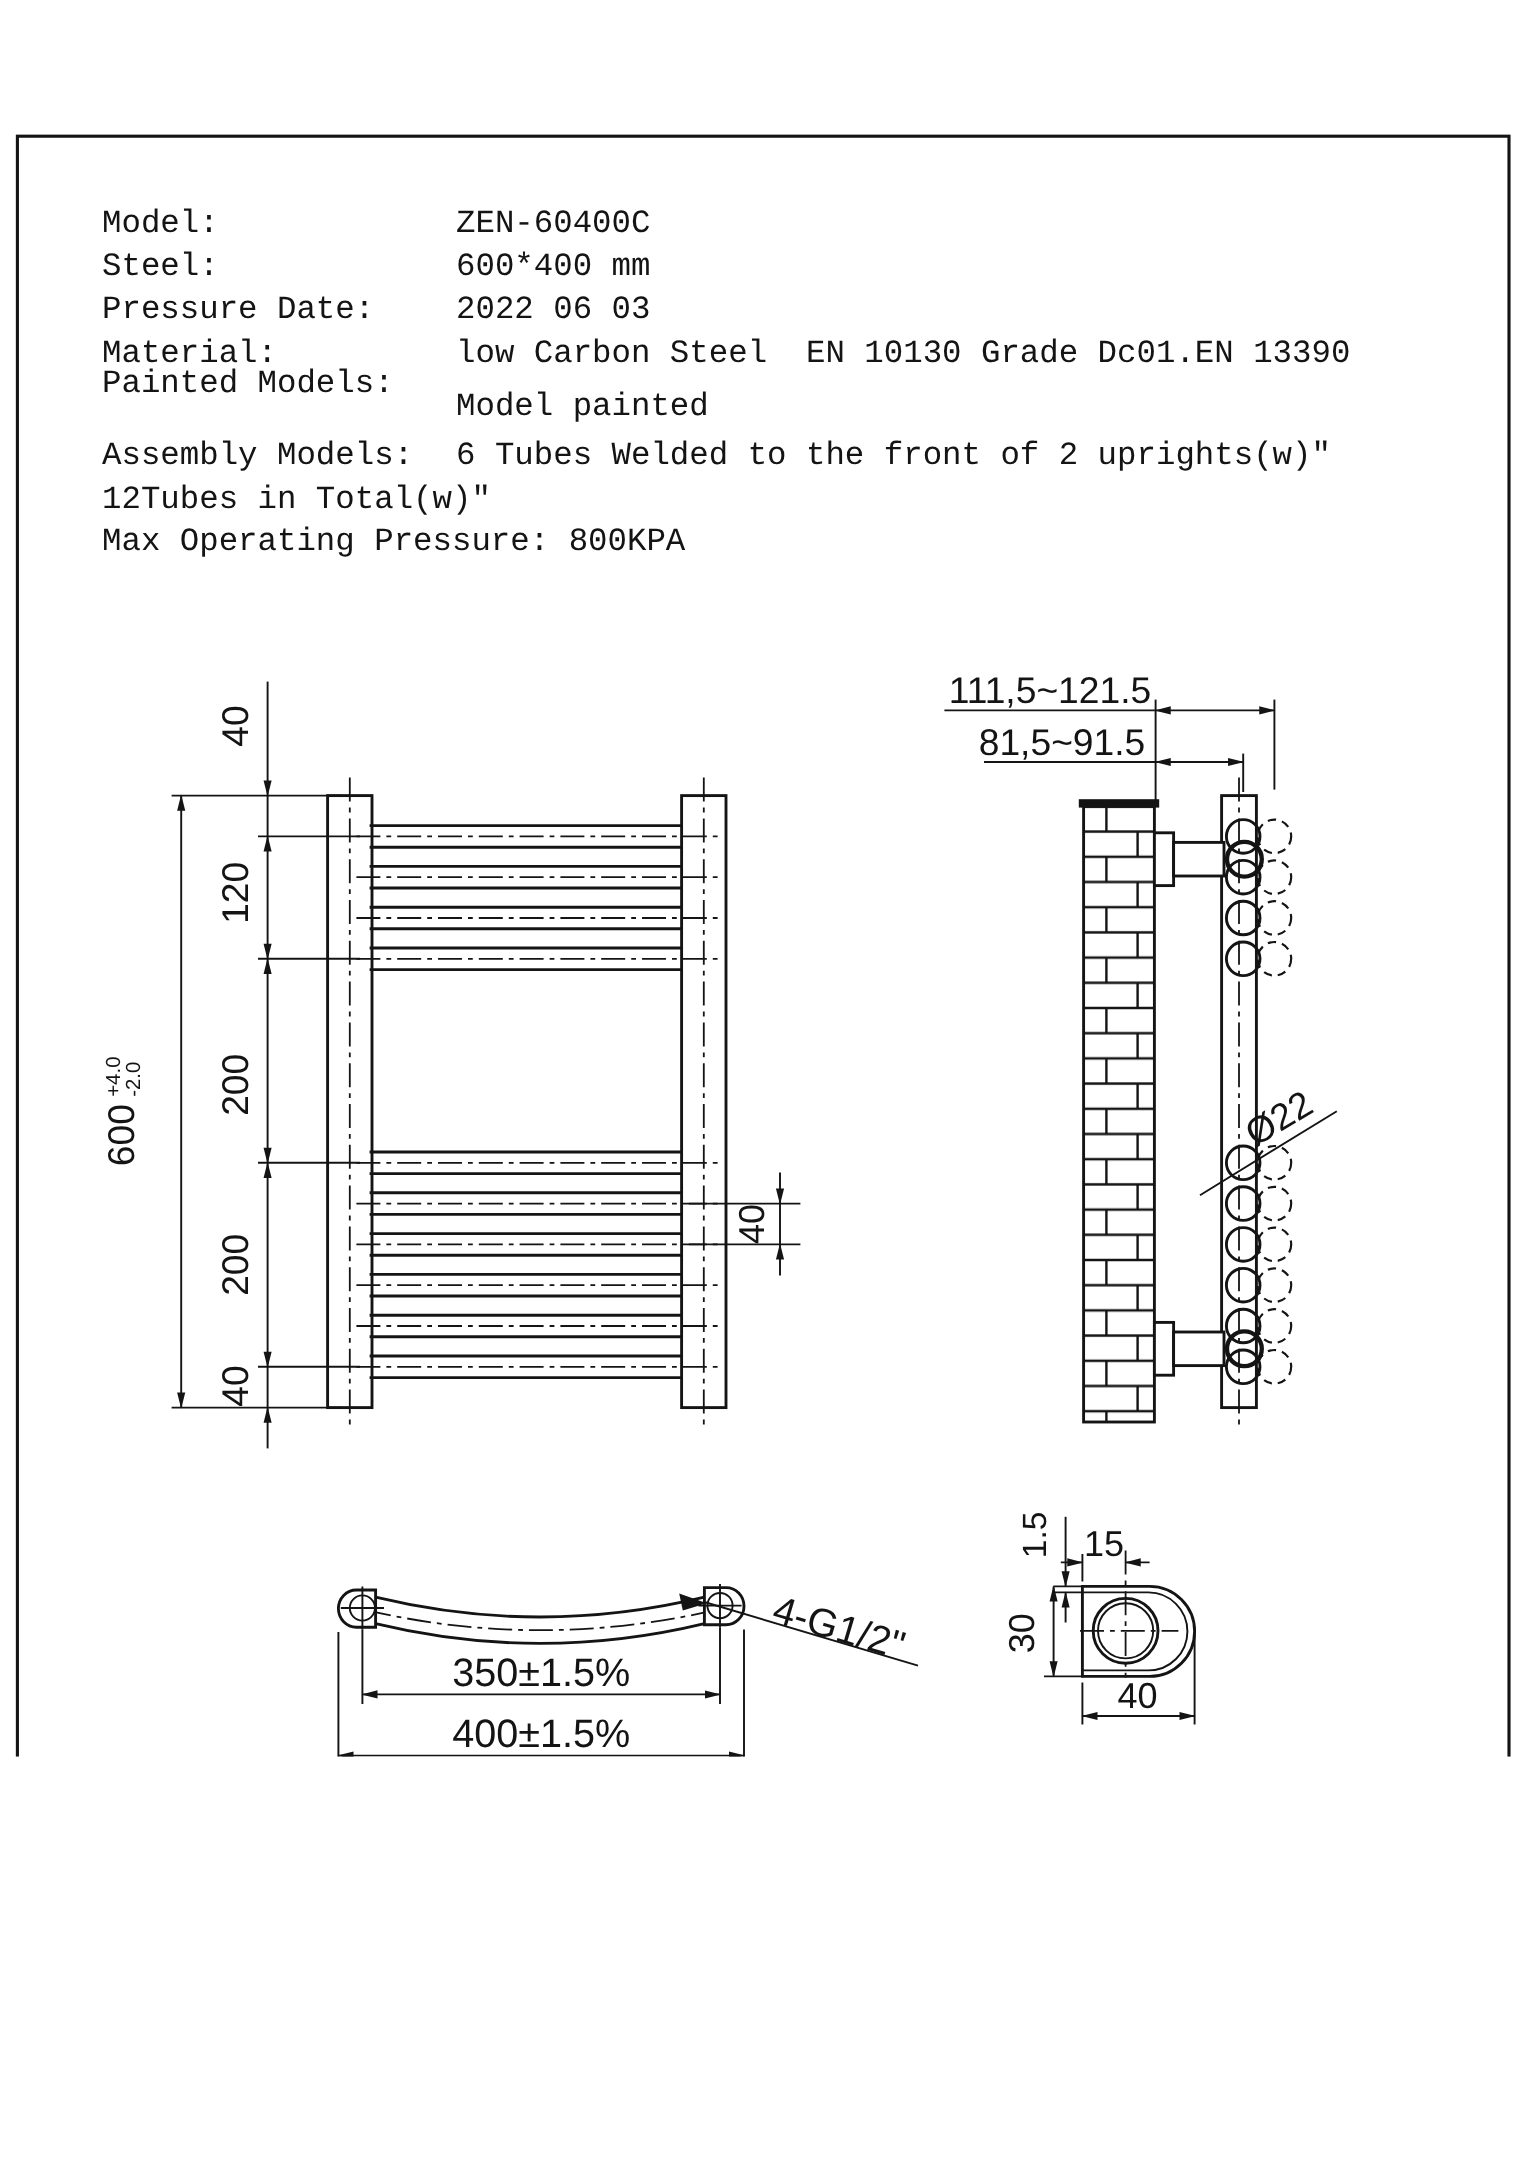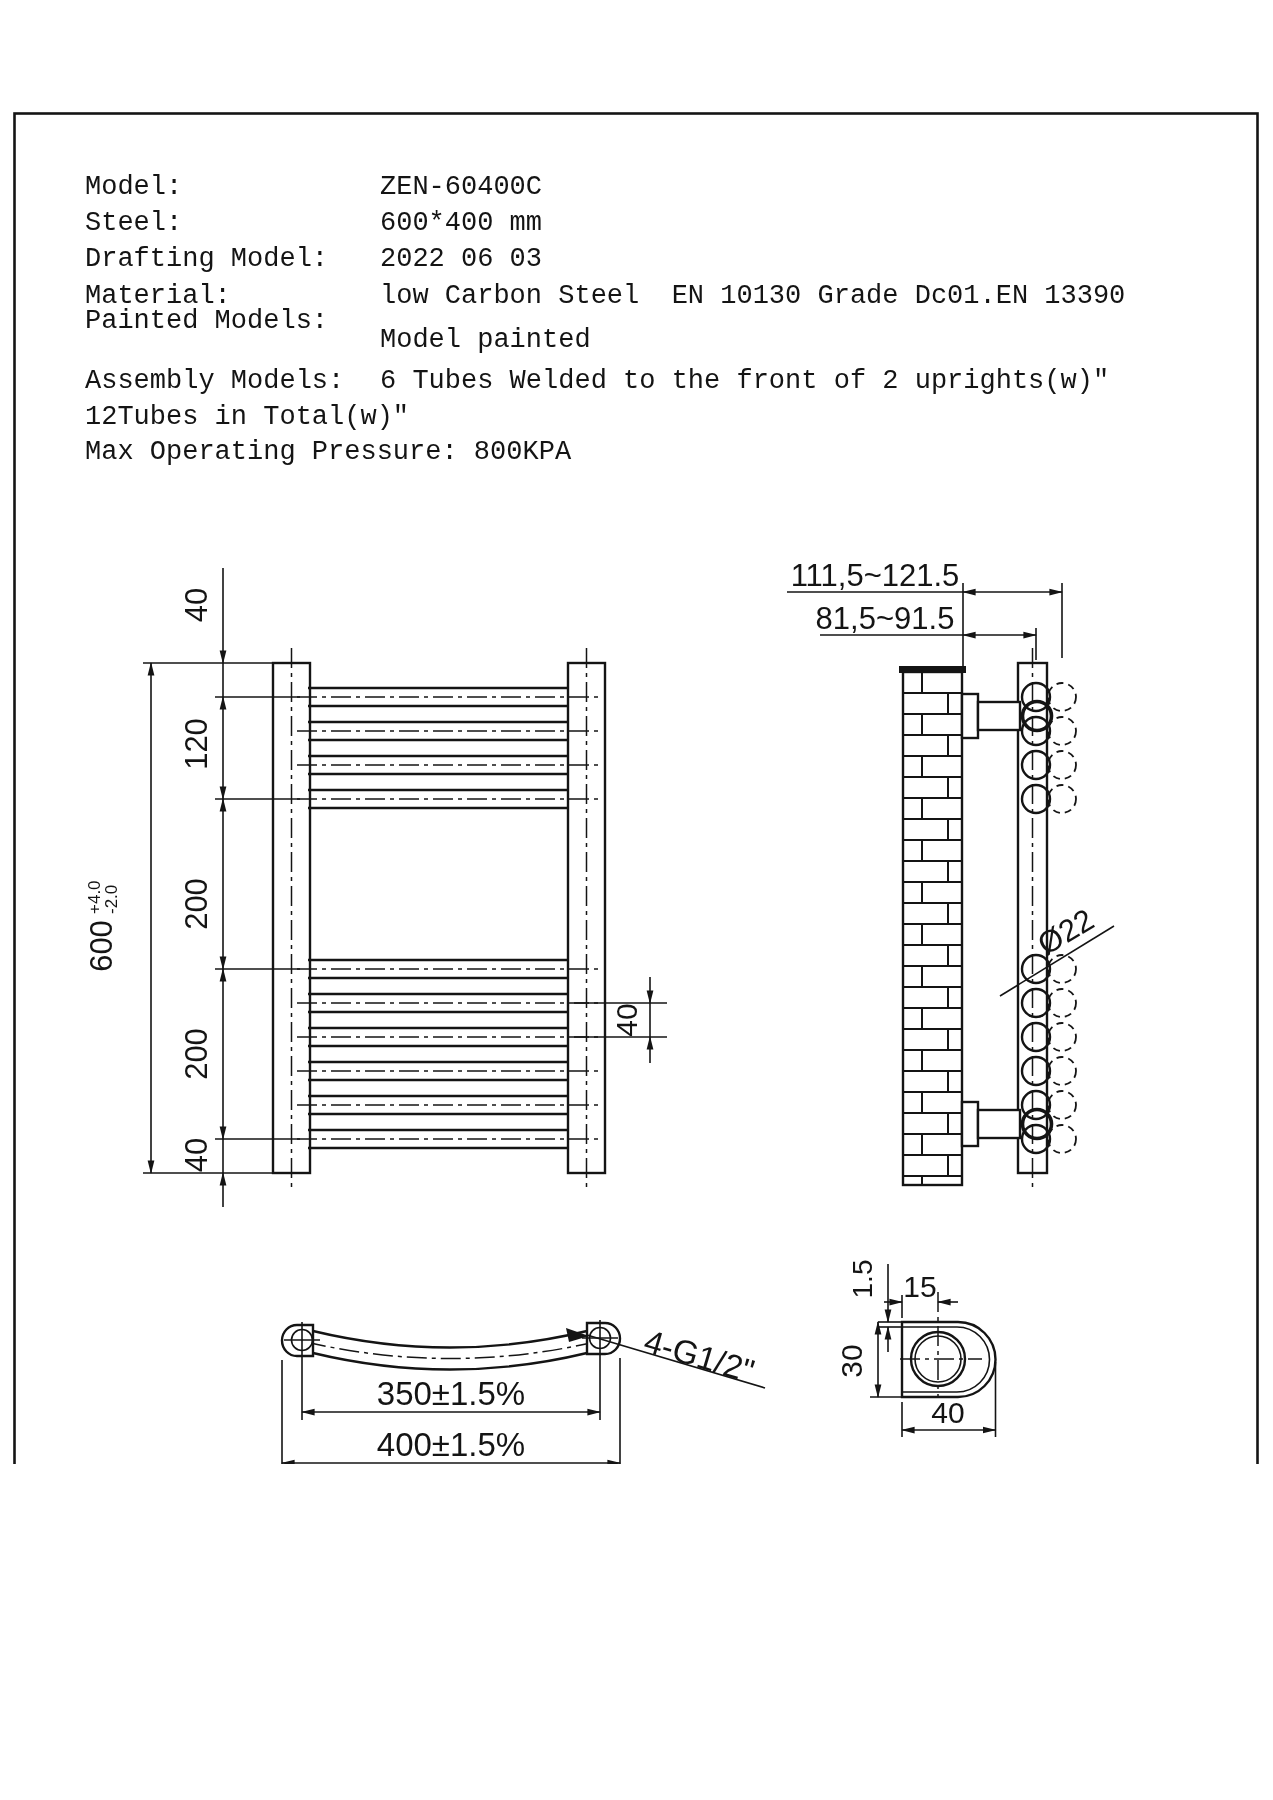--- a/index.html
+++ b/index.html
@@ -20,21 +20,21 @@
 </head>
 <body>
 
 <div class="page">
 
   <div>
     <span class="hdr-label" style="top:172px">Model:</span>
     <span class="hdr-value" style="top:172px">ZEN-60400C</span>
     <span class="hdr-label" style="top:208px">Steel:</span>
     <span class="hdr-value" style="top:208px">600*400 mm</span>
-    <span class="hdr-label" style="top:244px">Drafting Model:</span>
+    <span class="hdr-label" style="top:244px">Pressure Date:</span>
     <span class="hdr-value" style="top:244px">2022 06 03</span>
     <span class="hdr-label" style="top:281px">Material:</span>
     <span class="hdr-value" style="top:281px">low Carbon Steel  EN 10130 Grade Dc01.EN 13390</span>
     <span class="hdr-label" style="top:306px">Painted Models:</span>
     <span class="hdr-value" style="top:325px">Model painted</span>
     <span class="hdr-label" style="top:366px">Assembly Models:</span>
     <span class="hdr-value" style="top:366px">6 Tubes Welded to the front of 2 uprights(w)"</span>
     <span class="hdr-full" style="top:402px">12Tubes in Total(w)"</span>
     <span class="hdr-full" style="top:437px">Max Operating Pressure: 800KPA</span>
   </div>

